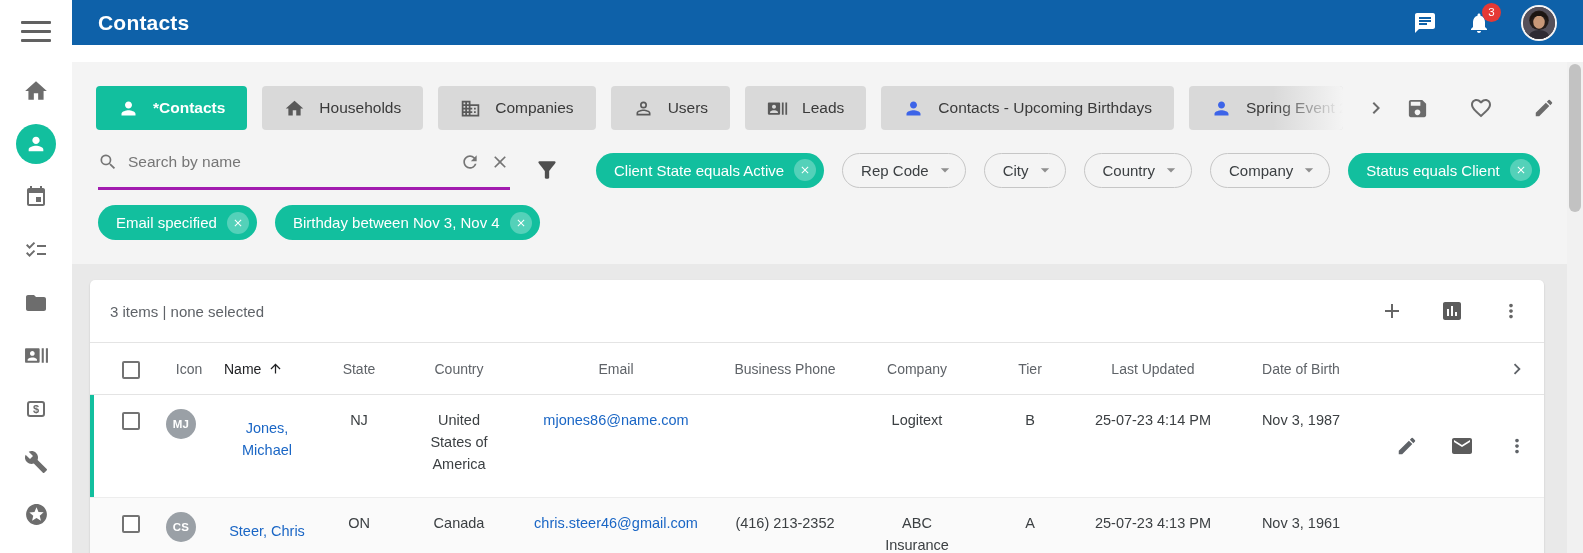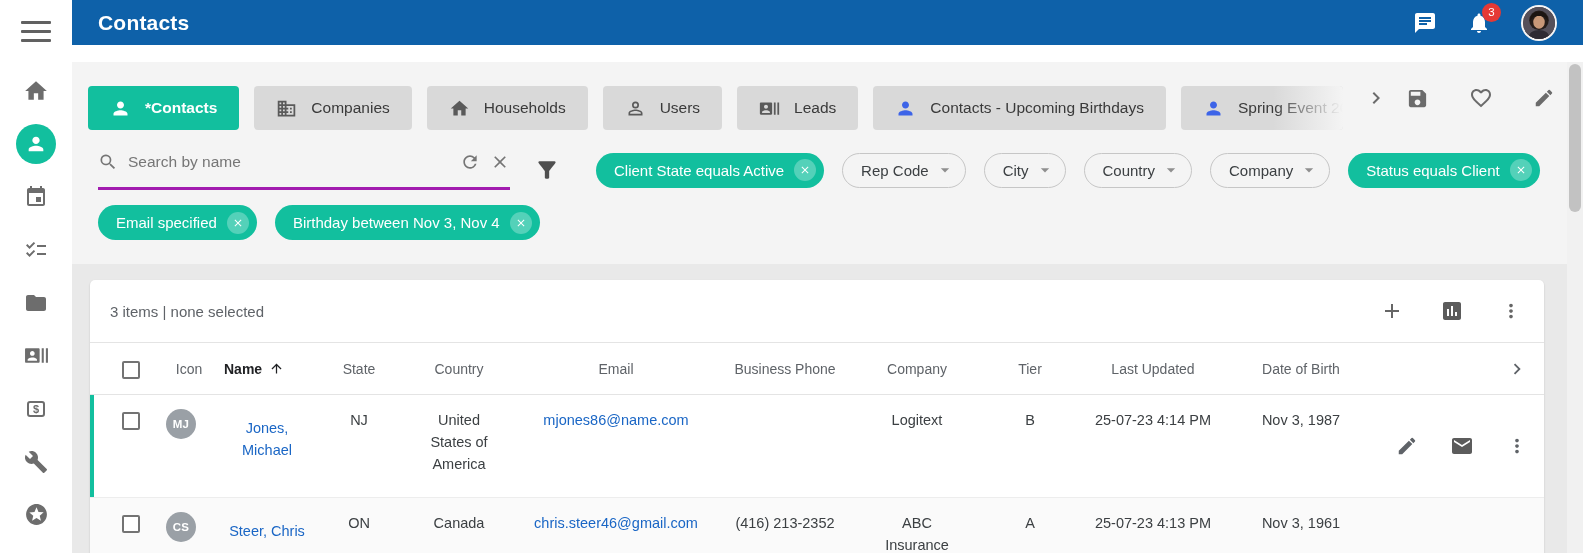--- a/index.html
+++ b/index.html
@@ -23,21 +23,21 @@
   .hamburger span { height:3px; background:#616161; border-radius:1px; }
   .side-nav { position:absolute; top:64px; left:0; right:0; }
   .side-slot { height:53px; display:flex; align-items:center; justify-content:center; color:#6d6d6d; cursor:pointer; }
   .active-bubble { width:40px; height:40px; border-radius:50%; background:#12bf9e; color:#fff; display:flex; align-items:center; justify-content:center; }
 
   
   .content-upper { position:absolute; left:72px; top:62px; right:0; height:202px; background:#f4f4f4; }
   .content-lower { position:absolute; left:72px; top:264px; right:0; bottom:0; background:#e9e9e9; }
 
   
-  .tabs { position:absolute; top:24px; left:16px; right:28px; height:44px; display:flex; align-items:flex-start; }
+  .tabs { position:absolute; top:24px; left:24px; right:28px; height:44px; display:flex; align-items:center; }
   .tab { display:inline-flex; align-items:center; gap:14px; height:44px; padding:0 22px; border-radius:4px;
          background:#d9d9d9; color:#3a3a3a; font-size:15.5px; margin-right:15px; cursor:pointer; white-space:nowrap; }
   .tab .ticon { color:#5a5a5a; }
   .tab.active { background:#12bf9e; color:#fff; font-weight:bold; }
   .tab.active .ticon { color:#fff; }
   .ticon.blue { color:#3d64e8; }
   .tab.truncated { position:relative; width:232px; overflow:hidden; padding-right:0; }
   .tab.truncated::after { content:''; position:absolute; right:0; top:0; bottom:0; width:70px;
                           background:linear-gradient(to right, rgba(217,217,217,0), #f4f4f4); }
   .tabs-chevron { color:#6b6b6b; margin:0 18px 0 6px; cursor:pointer; }
@@ -64,21 +64,21 @@
           border-radius:5px 5px 0 0; box-shadow:0 1px 2px rgba(0,0,0,.18); overflow:hidden; }
   .card-toolbar { height:62px; display:flex; align-items:center; padding:0 22px 0 20px; }
   .summary { color:#5f6368; font-size:15px; }
   .toolbar-icons { margin-left:auto; display:flex; align-items:center; gap:36px; color:#666; }
   .toolbar-icons > * { cursor:pointer; }
 
   .trow { display:grid; grid-template-columns:44px 58px 98px 86px 114px 200px 138px 126px 100px 146px 150px 1fr; padding-left:20px;text-align:center; }
   .thead { height:53px; align-items:center; border-top:1px solid #e4e4e4; border-bottom:1px solid #e4e4e4;
            color:#5f6368; font-size:14px; }
   .cell { padding-left:12px; }
-  .name-h { color:#202124; font-weight:bold; display:flex; align-items:center; gap:7px; }
+  .name-h { color:#202124; font-weight:normal; display:flex; align-items:center; gap:7px; }
   .actions { display:flex; justify-content:flex-end; padding-right:16px; color:#5f6368; align-items:center; gap:32px; }
   .actions > * { cursor:pointer; }
 
   .drow { min-height:102px; font-size:14.5px; position:relative; align-items:start; }
   .drow .cell { padding-top:14px; line-height:22px; }
   .drow.highlight::before { content:''; position:absolute; left:0; top:0; bottom:0; width:4px; background:#12bf9e; }
   .drow.alt { background:#fafafa; border-top:1px solid #ededed; }
   .cbx { width:18px; height:18px; border:2px solid #737373; border-radius:2px; background:#fff; margin-top:3px; cursor:pointer; }
   .av { width:30px; height:30px; border-radius:50%; background:#9aa0a6; color:#fff; font-size:11.5px; font-weight:bold;
         display:flex; align-items:center; justify-content:center; letter-spacing:.3px; }
@@ -202,32 +202,32 @@
       <span class="ticon">
           <svg width="21" height="21" viewBox="0 0 24 24" fill="currentColor">
             <path d="M12 12c2.21 0 4-1.79 4-4s-1.79-4-4-4-4 1.79-4 4 1.79 4 4 4zm0 2c-2.67 0-8 1.34-8 4v2h16v-2c0-2.66-5.33-4-8-4z"></path>
           </svg>
         </span>
       <span>*Contacts</span>
     </div>
     <div class="tab">
       <span class="ticon">
           <svg width="21" height="21" viewBox="0 0 24 24" fill="currentColor">
-            <path d="M12 7V3H2v18h20V7H12zM6 19H4v-2h2v2zm0-4H4v-2h2v2zm0-4H4V9h2v2zm0-4H4V5h2v2zm4 12H8v-2h2v2zm0-4H8v-2h2v2zm0-4H8V9h2v2zm0-4H8V5h2v2zm10 12h-8v-2h2v-2h-2v-2h2v-2h-2V9h8v10zm-2-8h-2v2h2v-2zm0 4h-2v2h2v-2z"></path>
-          </svg>
-        </span>
-      <span>Companies</span>
+            <path d="M10 20v-6h4v6h5v-8h3L12 3 2 12h3v8z"></path>
+          </svg>
+        </span>
+      <span>Households</span>
     </div>
     <div class="tab">
       <span class="ticon">
           <svg width="21" height="21" viewBox="0 0 24 24" fill="currentColor">
-            <path d="M10 20v-6h4v6h5v-8h3L12 3 2 12h3v8z"></path>
-          </svg>
-        </span>
-      <span>Households</span>
+            <path d="M12 7V3H2v18h20V7H12zM6 19H4v-2h2v2zm0-4H4v-2h2v2zm0-4H4V9h2v2zm0-4H4V5h2v2zm4 12H8v-2h2v2zm0-4H8v-2h2v2zm0-4H8V9h2v2zm0-4H8V5h2v2zm10 12h-8v-2h2v-2h-2v-2h2v-2h-2V9h8v10zm-2-8h-2v2h2v-2zm0 4h-2v2h2v-2z"></path>
+          </svg>
+        </span>
+      <span>Companies</span>
     </div>
     <div class="tab">
       <span class="ticon">
           <svg width="21" height="21" viewBox="0 0 24 24" fill="currentColor">
             <path d="M12 5.9a2.1 2.1 0 110 4.2 2.1 2.1 0 010-4.2m0 9c2.97 0 6.1 1.46 6.1 2.1v1.1H5.9V17c0-.64 3.13-2.1 6.1-2.1M12 4a4 4 0 100 8 4 4 0 000-8zm0 9c-2.67 0-8 1.34-8 4v3h16v-3c0-2.66-5.33-4-8-4z"></path>
           </svg>
         </span>
       <span>Users</span>
     </div>
     <div class="tab">

